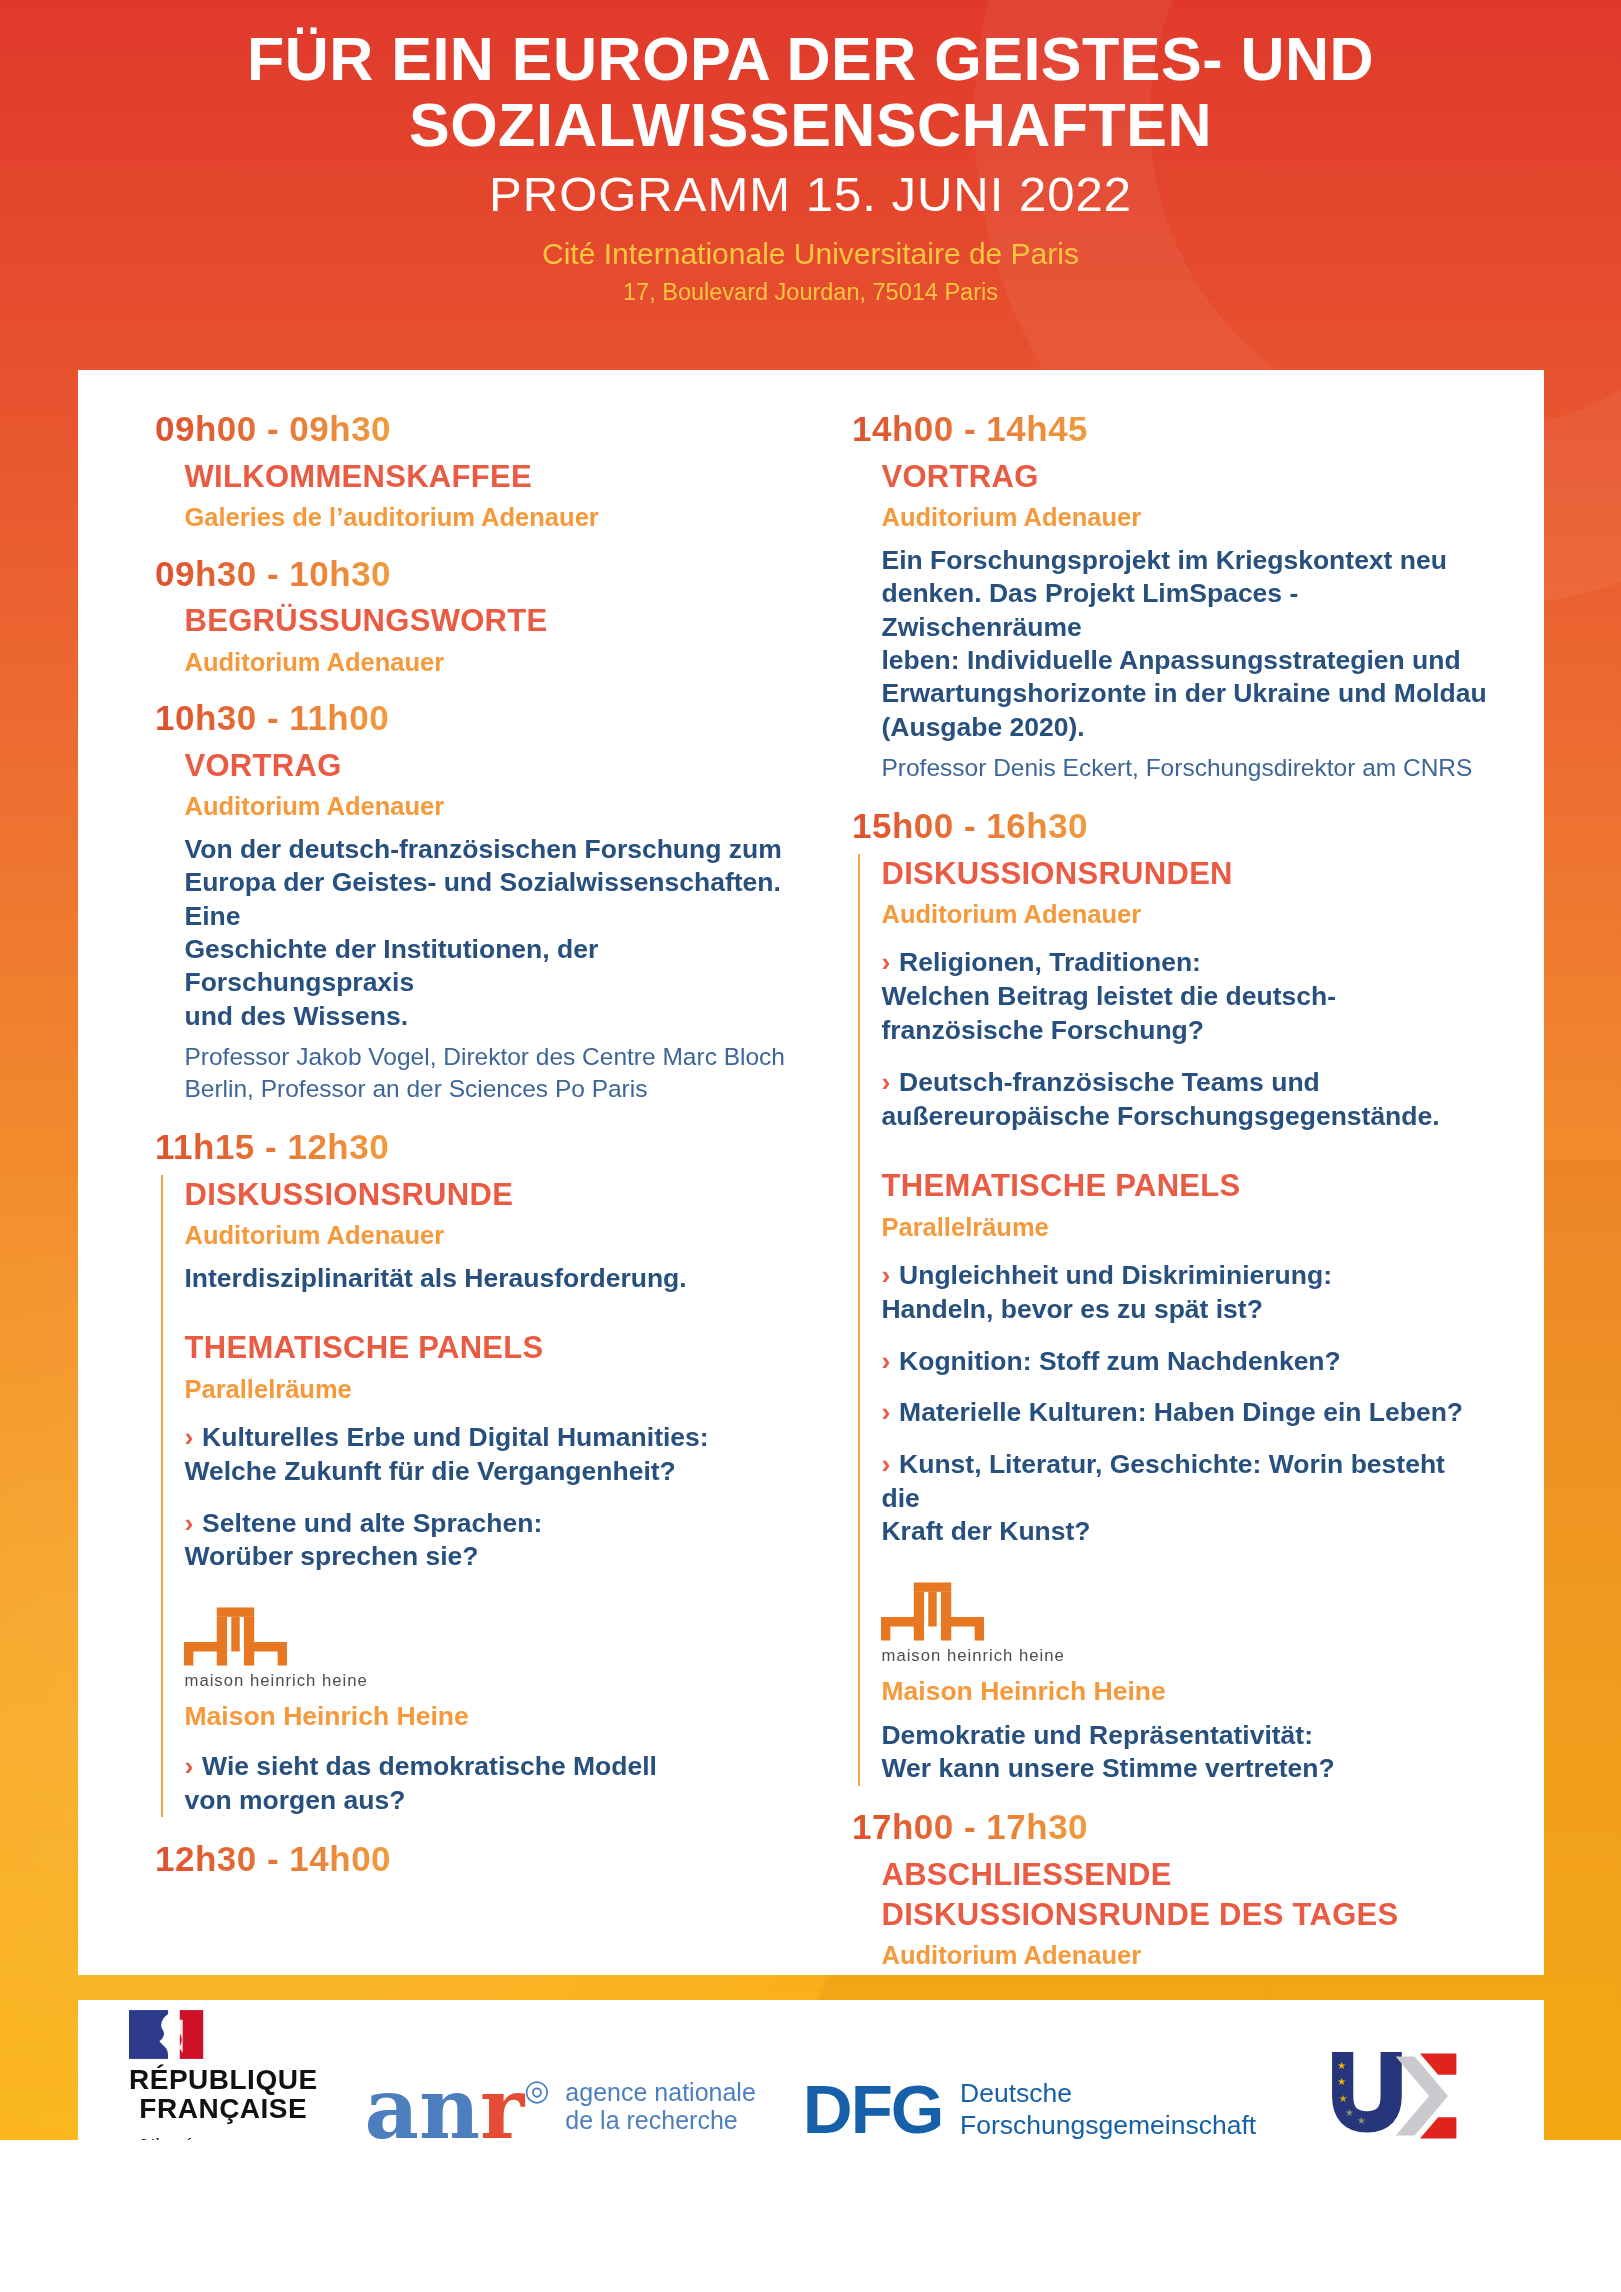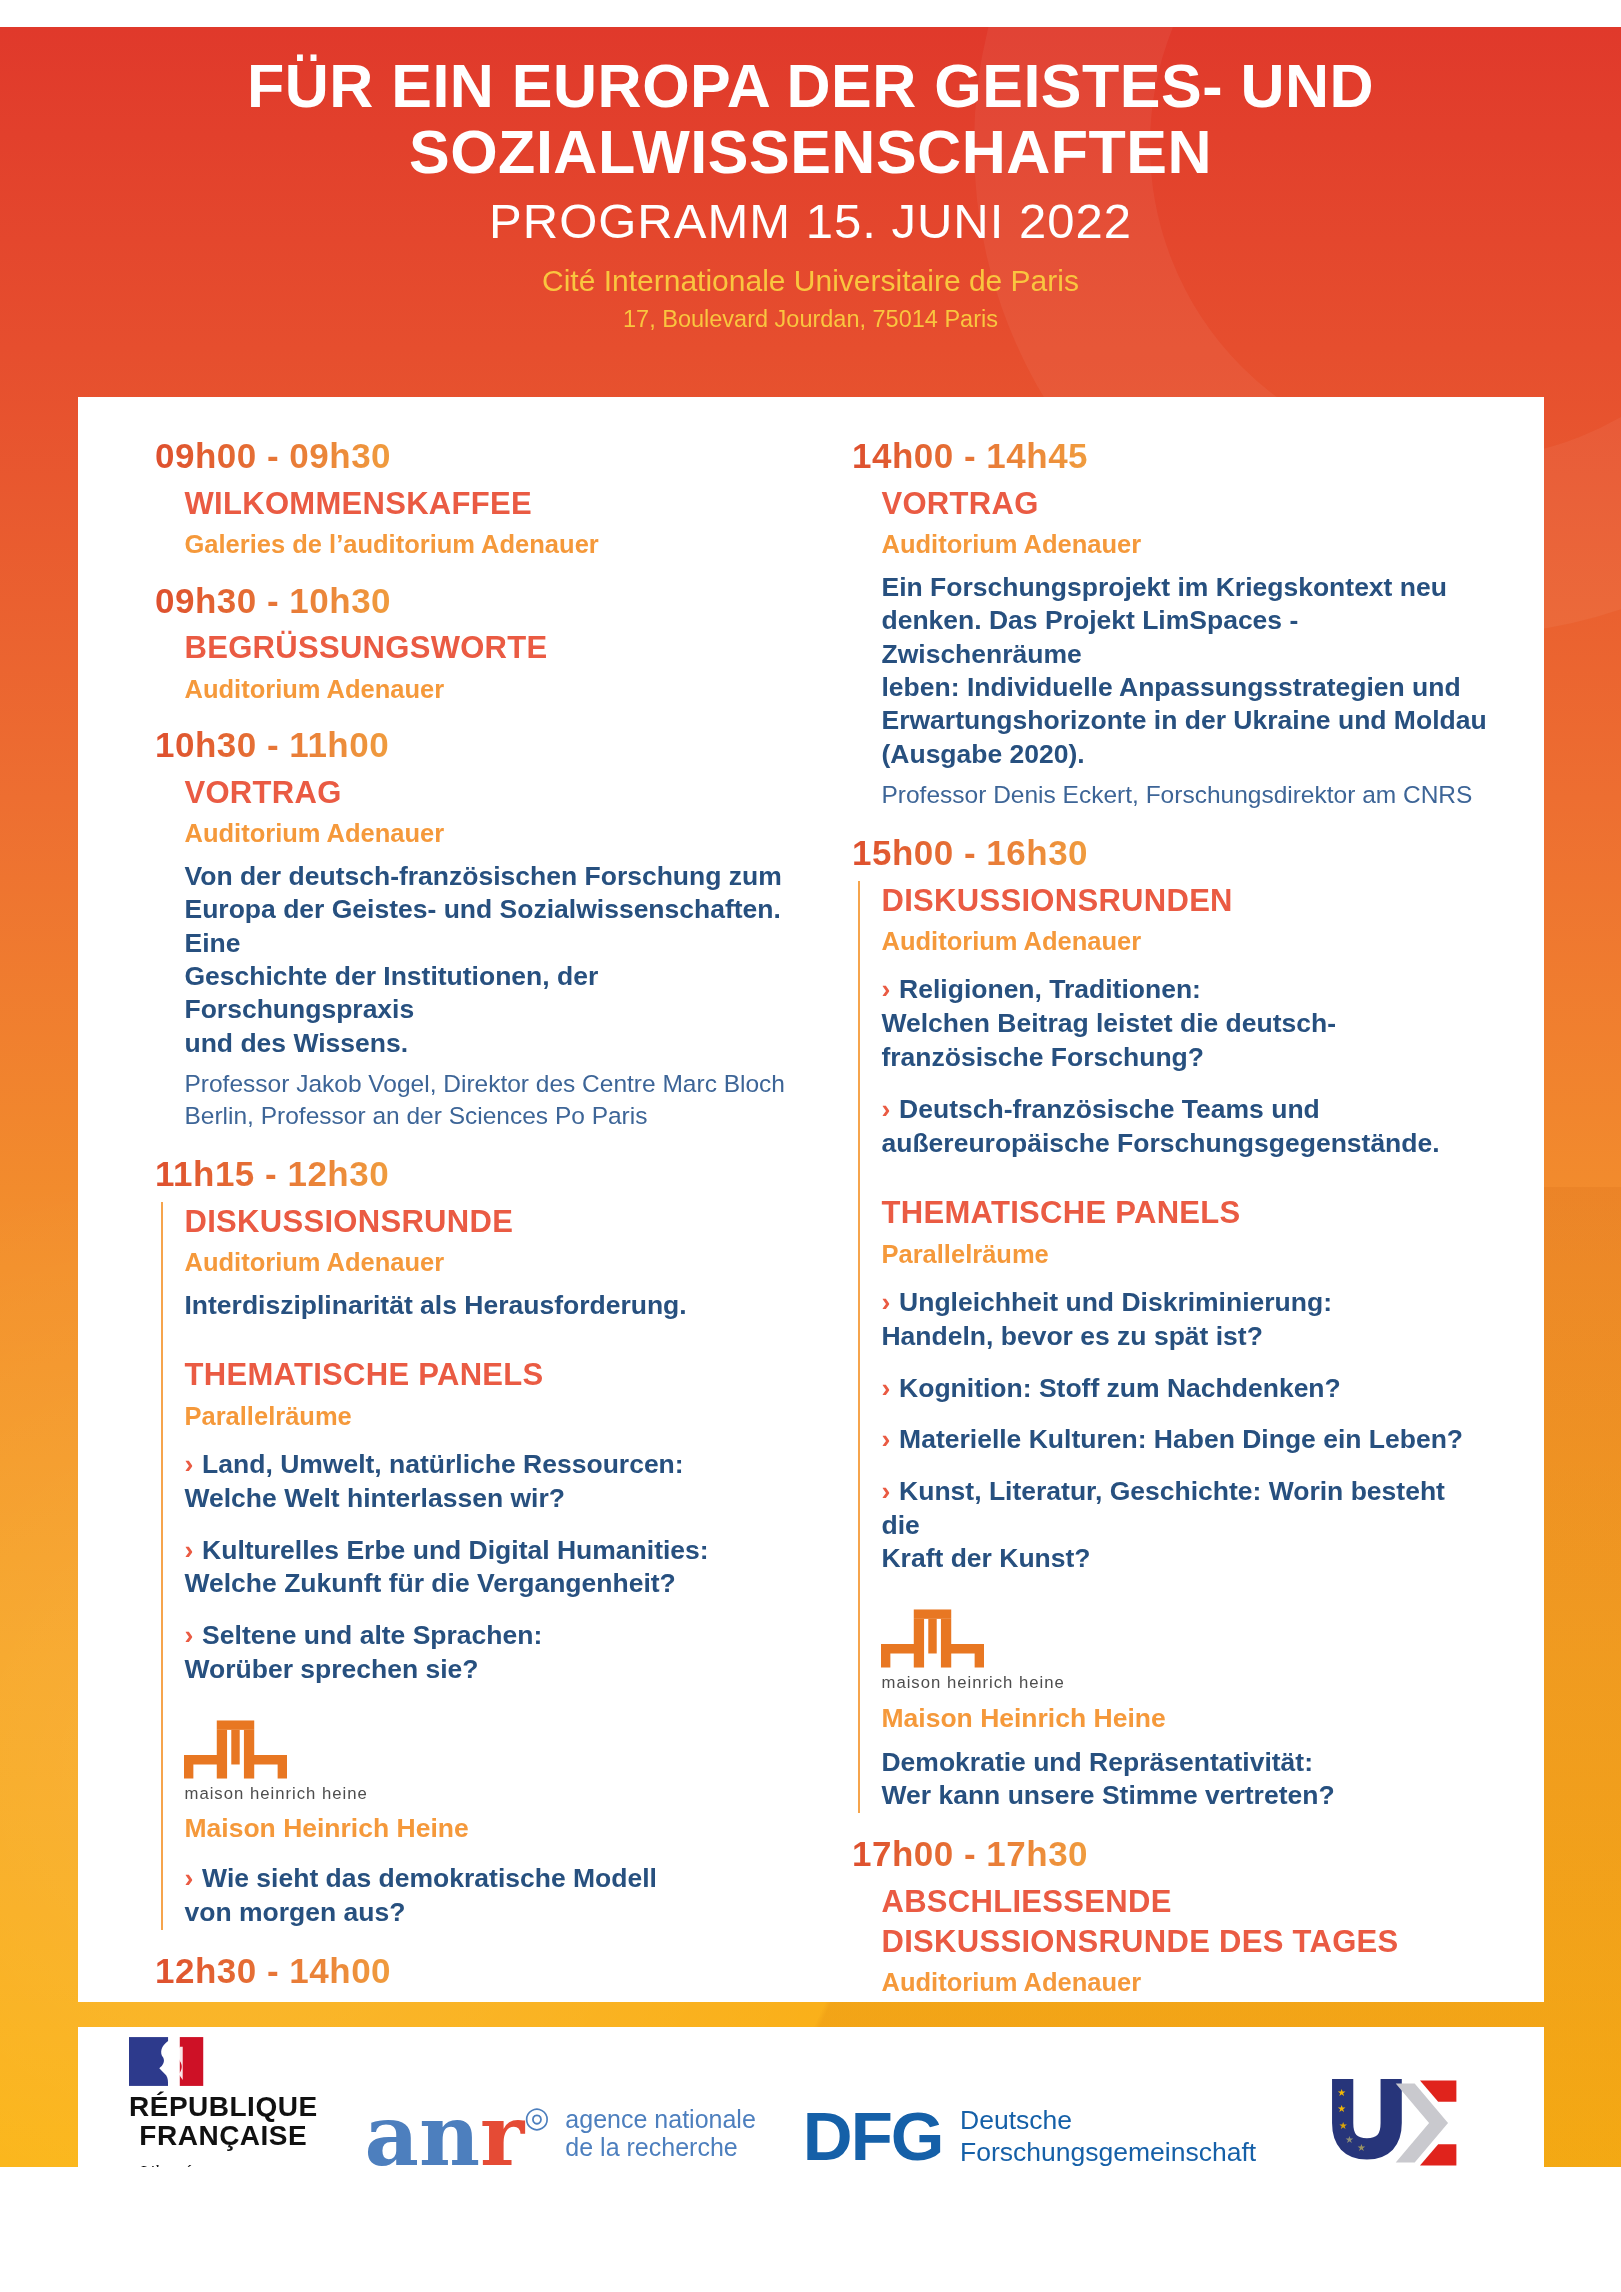--- a/index.html
+++ b/index.html
@@ -4,21 +4,21 @@
 <style>
   :root{
     --time-a:#DE4F2E; --time-b:#F09C3E; --title-red:#EA5B43; --venue-orange:#F5993B;
     --body-blue:#27507F; --speaker-blue:#3D6597; --line-orange:#F6A44C; --mhh-orange:#E87722;
     --header-yellow:#F9C63F; --anr-blue:#4D7FBE; --anr-red:#E54B35; --dfg-blue:#1560A8;
     --ue-navy:#27357A; --ue-red:#E0231C;
   }
   html,body{margin:0;padding:0;}
   body{font-family:"Liberation Sans",sans-serif;}
   .poster{position:relative;width:1621px;height:2140px;overflow:hidden;
-    background:linear-gradient(180deg,#E0392B 0%,#E64E2E 15%,#ED6E31 36%,#F3912C 58%,#F7A524 76%,#FBB516 100%);margin-top:27px;}
+    background:linear-gradient(180deg,#E0392B 0%,#E64E2E 15%,#ED6E31 36%,#F3912C 58%,#F7A524 76%,#FBB516 100%);}
   .bg-a{position:absolute;width:1274px;height:1274px;border-radius:50%;left:-412px;bottom:-255px;
     background:radial-gradient(circle,rgba(255,255,255,0.10),rgba(255,255,255,0) 70%);}
   .bg-b{position:absolute;right:0;bottom:0;width:1621px;height:980px;
     background:linear-gradient(115deg,rgba(190,80,0,0) 58%,rgba(190,80,0,0.12) 58.3%);}
   .bg-c{position:absolute;width:980px;height:980px;border-radius:50%;right:-333px;top:-372px;
     border:176px solid rgba(255,255,255,0.05);box-sizing:border-box;}
 
   .header{position:absolute;top:27.4px;left:0;right:0;text-align:center;color:#fff;}
   .title{font-size:61px;font-weight:800;line-height:1.07;letter-spacing:0.5px;}
   .subtitle{font-size:49px;font-weight:400;margin-top:7.8px;letter-spacing:1px;text-align:center;}
@@ -113,22 +113,20 @@
           </div></div>
         <div class="session-block"><div class="session-time">11h15 - 12h30</div><div class="groups lined">
             <div class="group">
               <div class="session-title">DISKUSSIONSRUNDE</div>
               <div class="venue">Auditorium Adenauer</div>
               <div class="lead">Interdisziplinarität als Herausforderung.</div>
             </div>
             <div class="group">
               <div class="session-title">THEMATISCHE PANELS</div>
               <div class="venue">Parallelräume</div>
-              <div class="bullet"><span class="chev">›</span><span>Land, Umwelt, natürliche Ressourcen:
-Welche Welt hinterlassen wir?</span></div>
               <div class="bullet"><span class="chev">›</span><span>Kulturelles Erbe und Digital Humanities:
 Welche Zukunft für die Vergangenheit?</span></div>
               <div class="bullet"><span class="chev">›</span><span>Seltene und alte Sprachen:
 Worüber sprechen sie?</span></div>
             </div>
             <div class="group">
               <div class="mhh-logo">
   <svg width="103" height="59" viewBox="0 0 110 62" aria-hidden="true">
     <g fill="#E87722">
       <path d="M0 37 H40 V47 H10 V62 H0 Z"></path>

